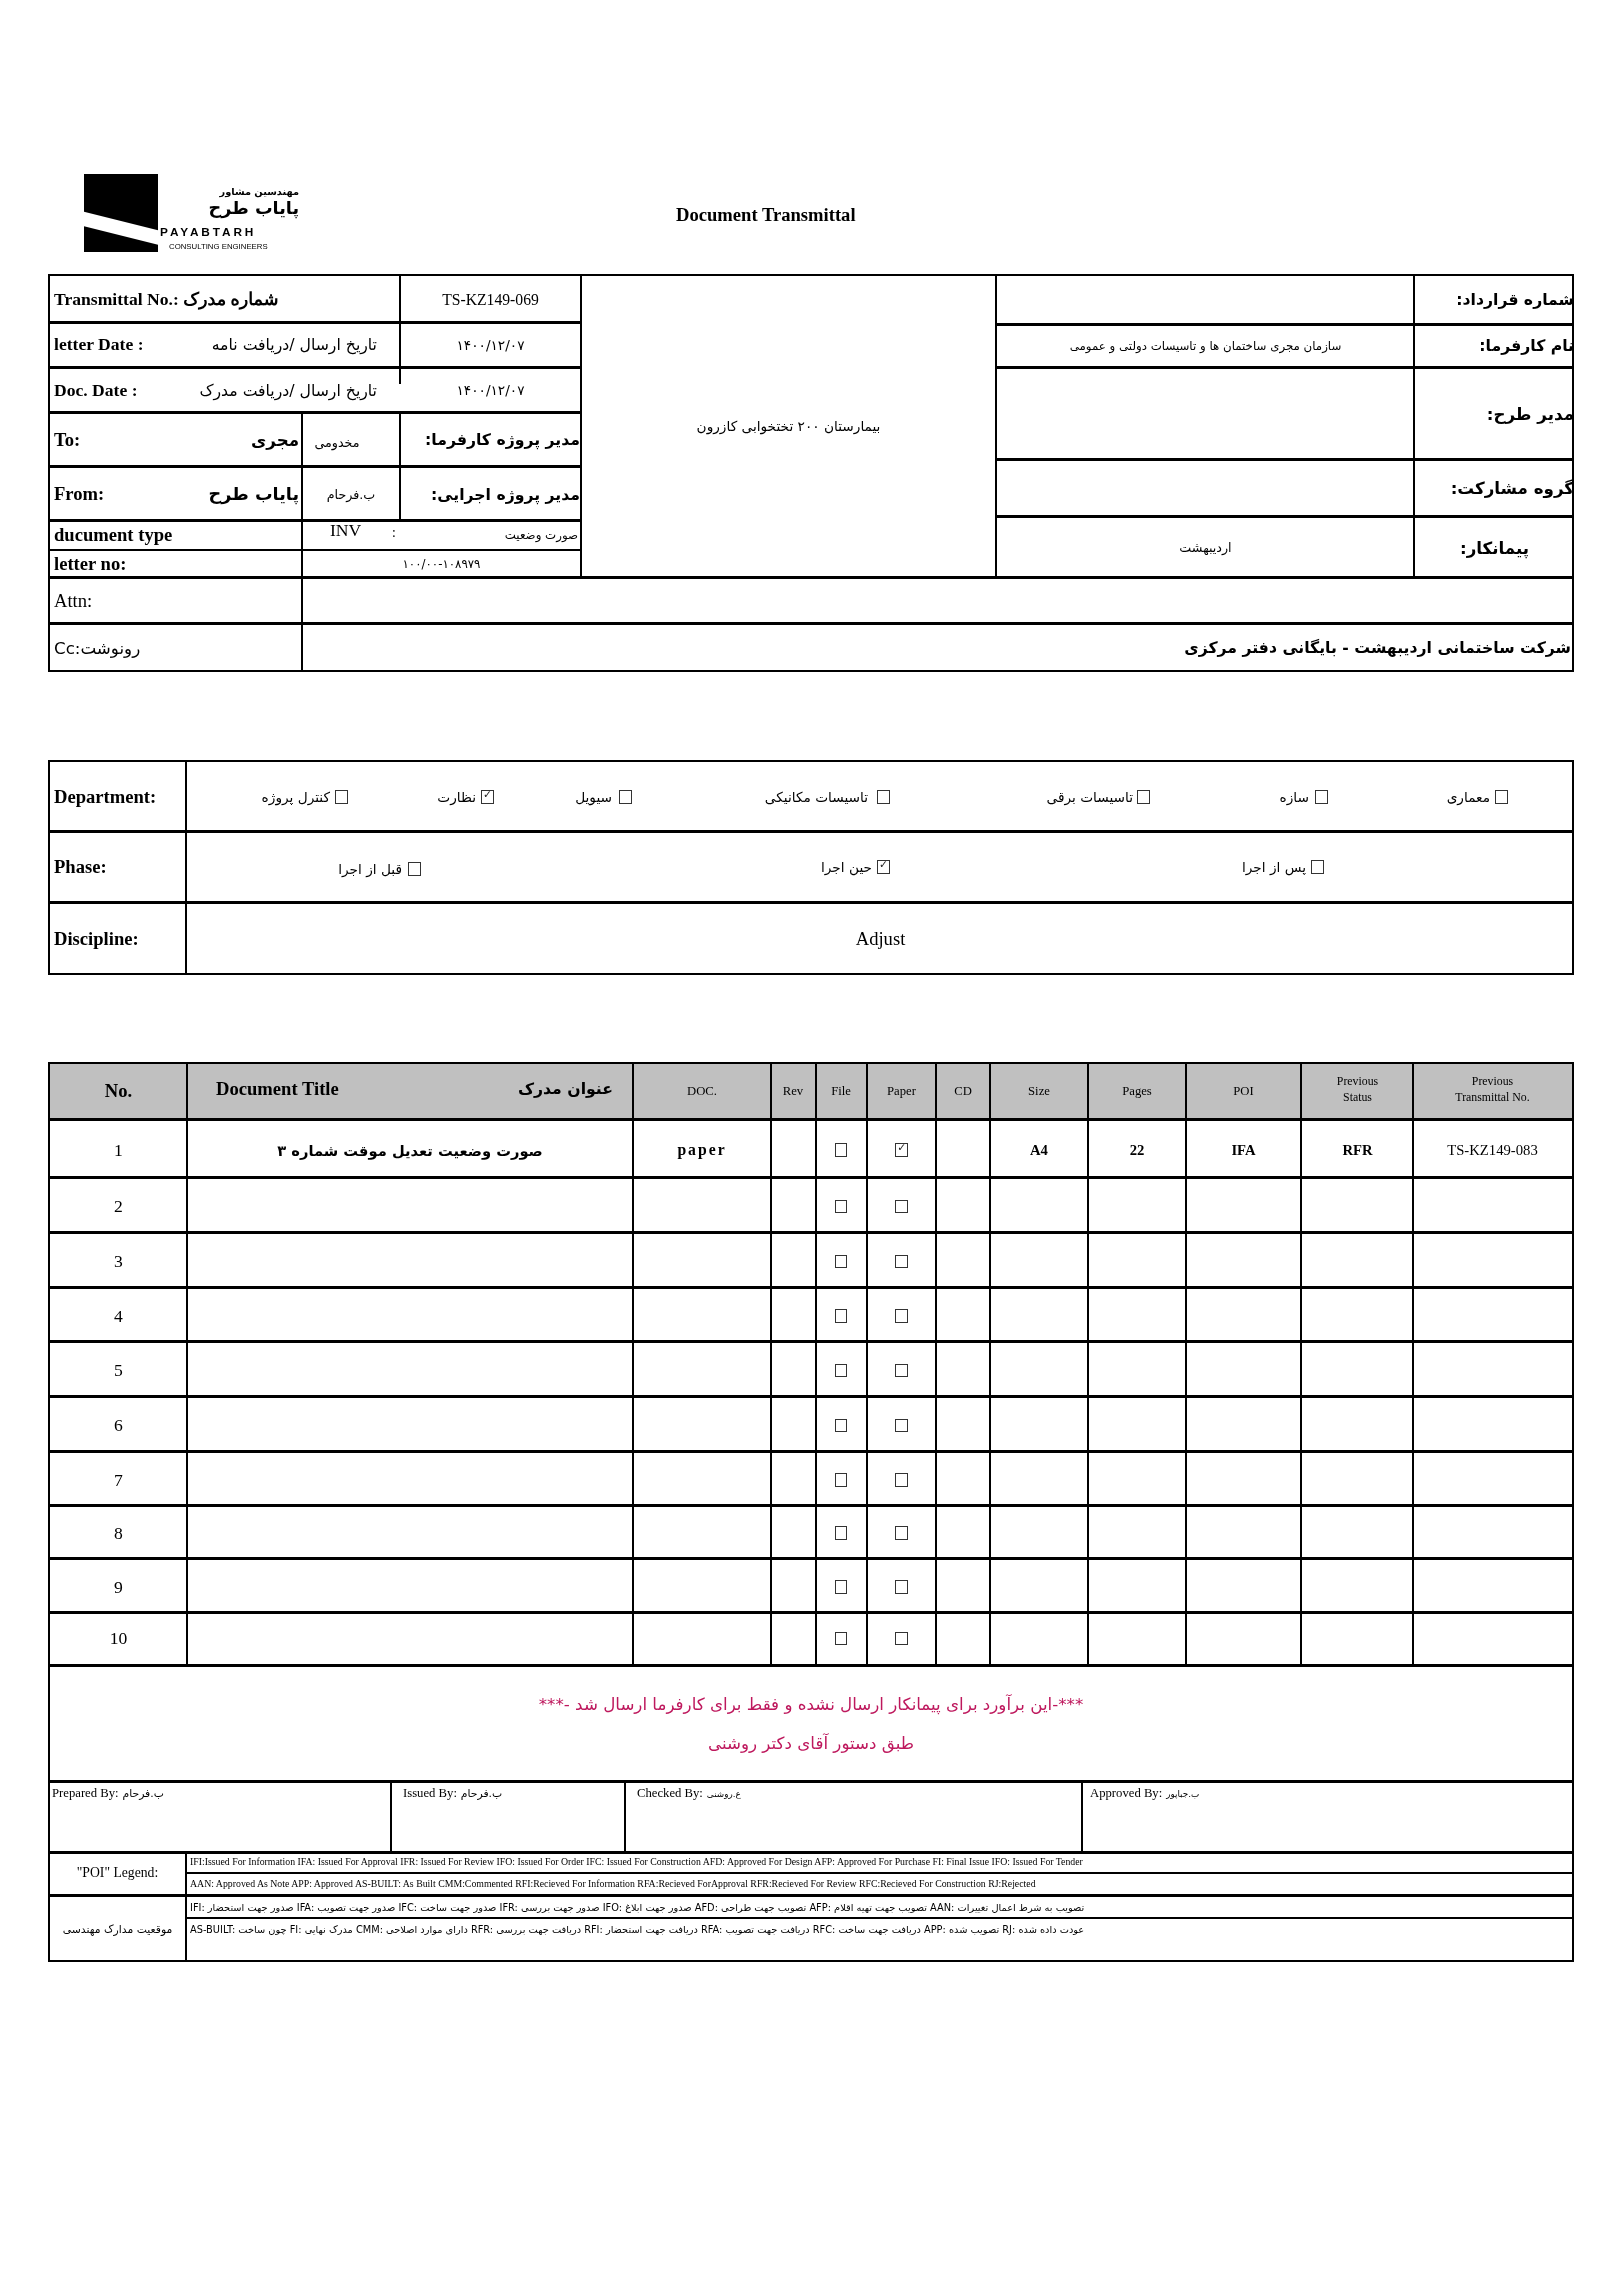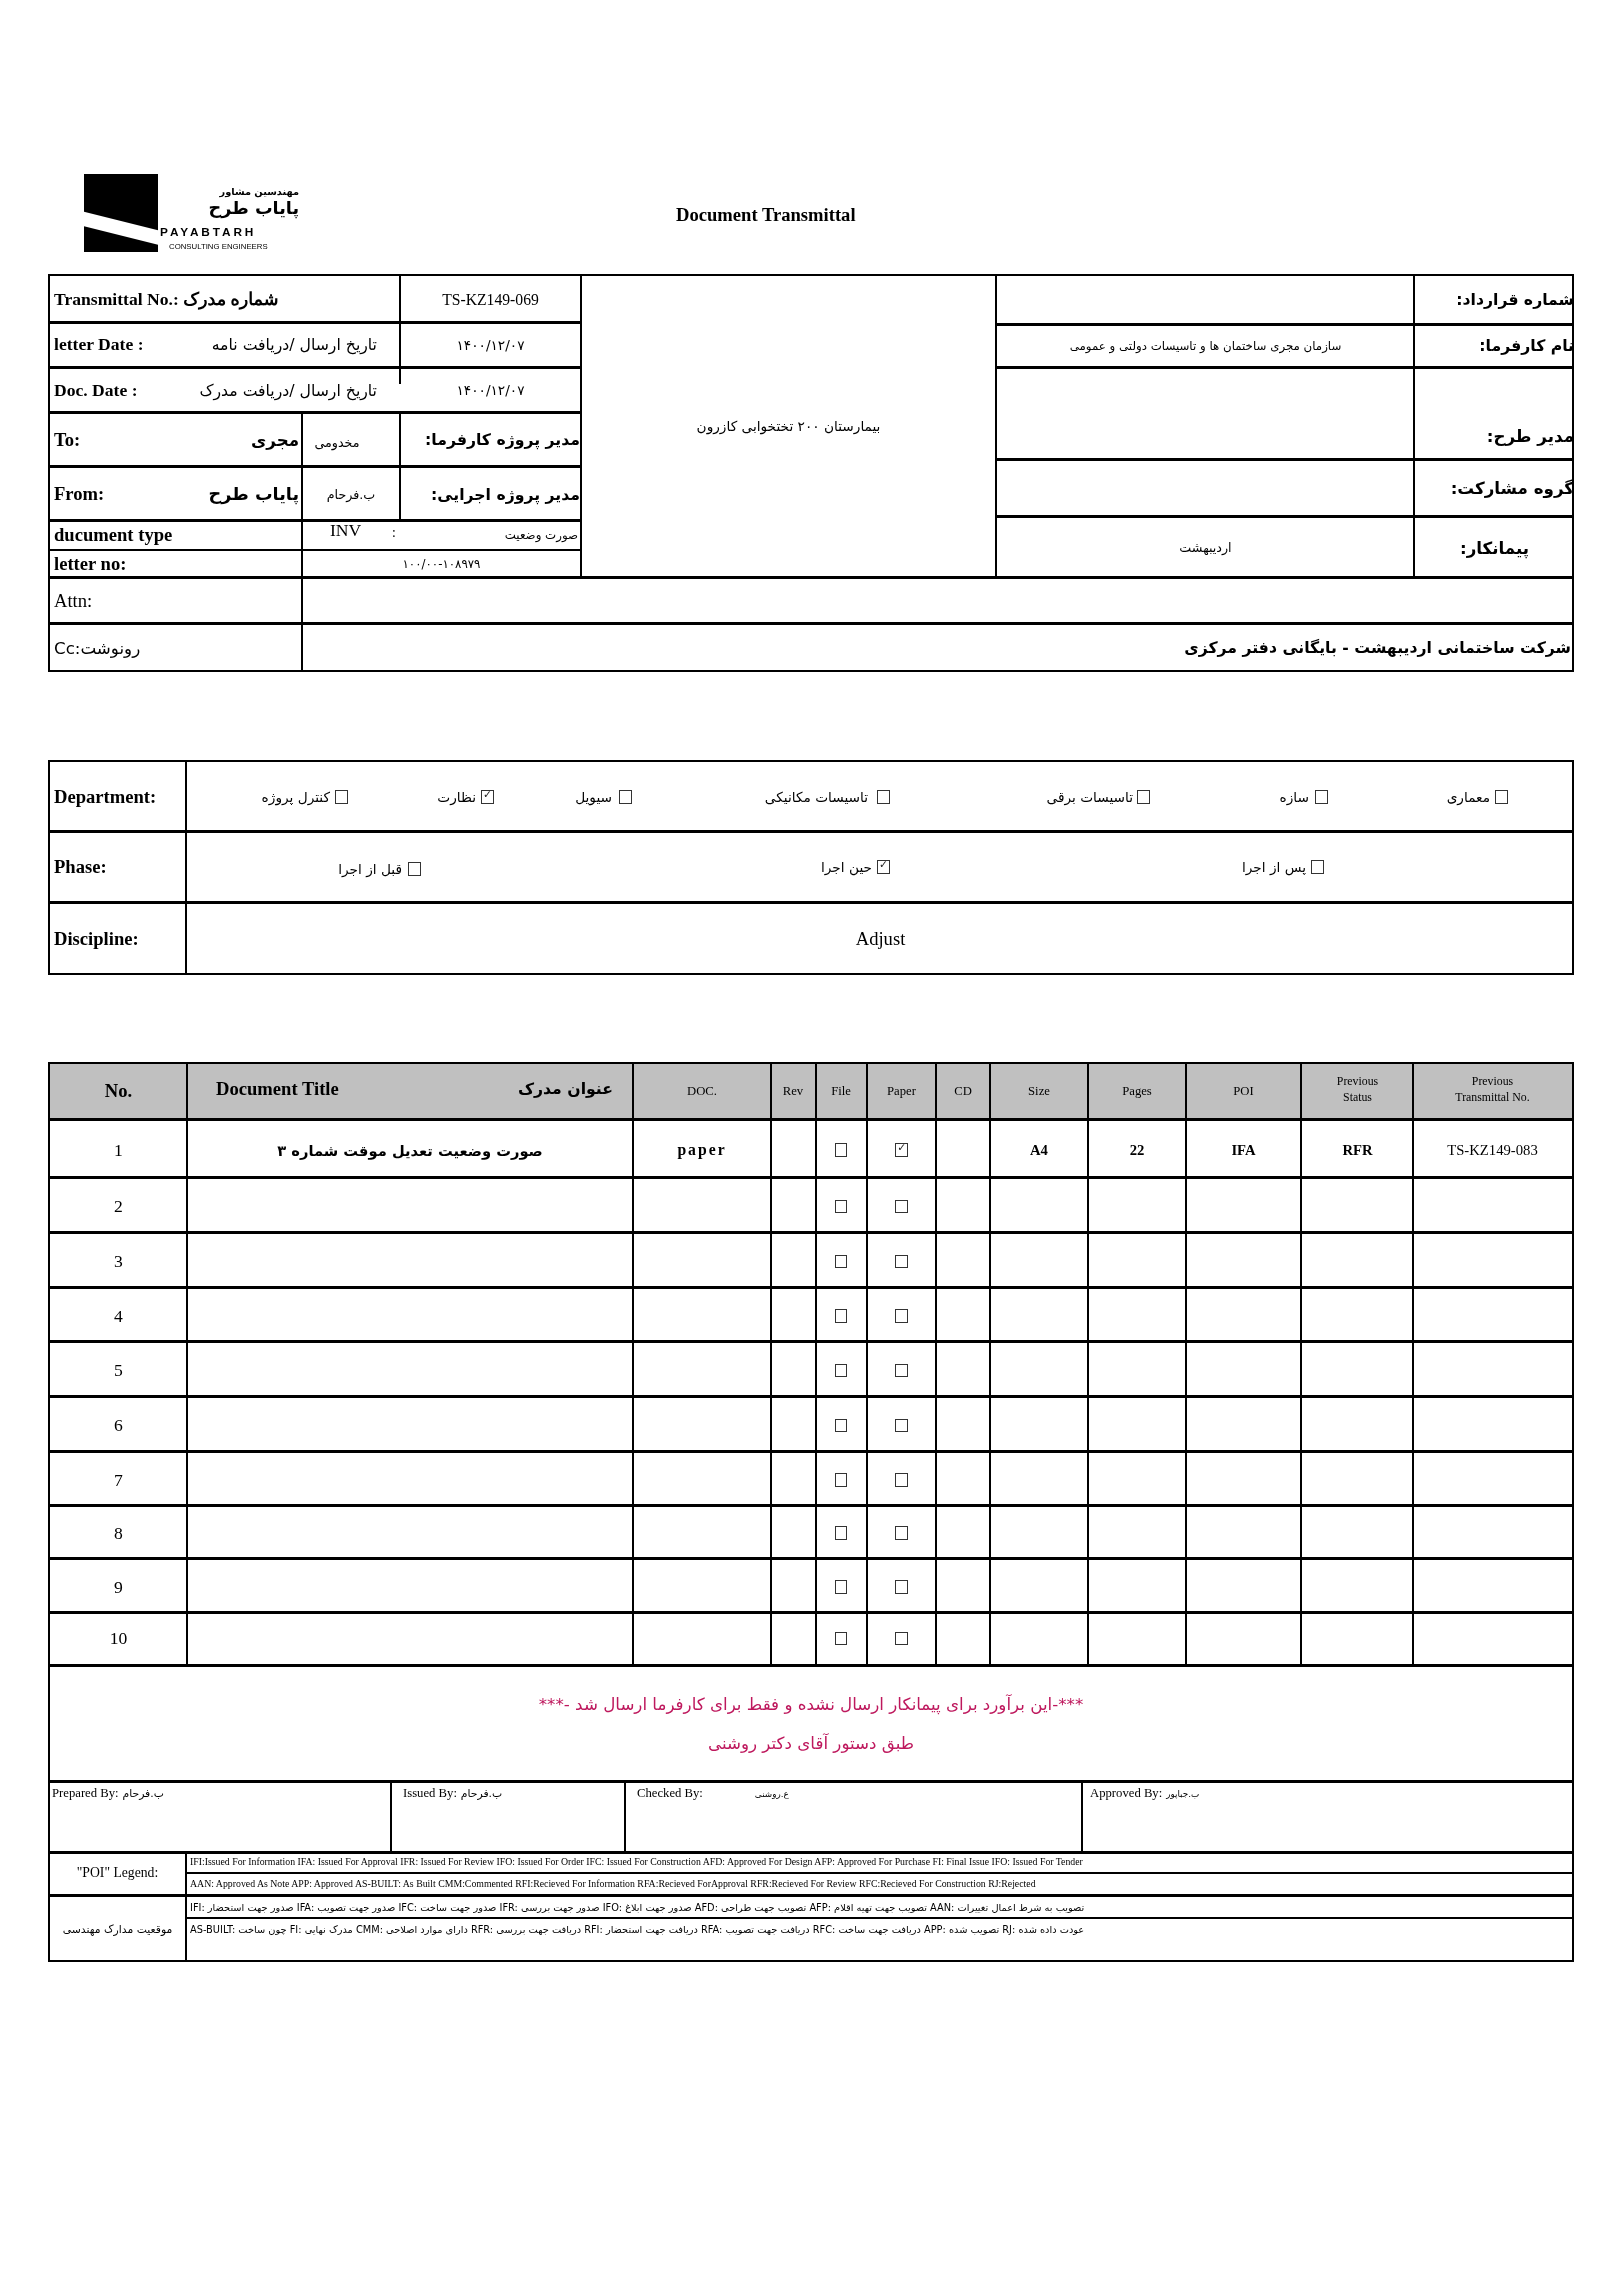--- a/index.html
+++ b/index.html
@@ -94,21 +94,21 @@
 
 <div class="abs txt center fa rtl" style="left:582px;top:276px;width:413px;height:300px;font-size:13.7px;">بیمارستان ۲۰۰ تختخوابی کازرون</div>
 
 <div class="abs txt center fa rtl" style="left:997px;top:276px;width:417px;height:47px;font-size:12.7px;"></div>
 <div class="abs txt fa bold rtl" style="left:1415px;top:276px;width:159px;height:47px;font-size:15.7px;">شماره قرارداد:</div>
 
 <div class="abs txt center fa rtl" style="left:997px;top:326px;width:417px;height:39px;font-size:11.8px;">سازمان مجری ساختمان ها و تاسیسات دولتی و عمومی</div>
 <div class="abs txt fa bold rtl" style="left:1415px;top:326px;width:159px;height:39px;font-size:15.7px;">نام کارفرما:</div>
 
 <div class="abs txt center fa rtl" style="left:997px;top:369px;width:417px;height:89px;font-size:12.7px;"></div>
-<div class="abs txt fa bold rtl" style="left:1415px;top:369px;width:159px;height:89px;font-size:16.7px;margin-top:22px;">مدیر طرح:</div>
+<div class="abs txt fa bold rtl" style="left:1415px;top:369px;width:159px;height:89px;font-size:16.7px;">مدیر طرح:</div>
 
 <div class="abs txt center fa rtl" style="left:997px;top:461px;width:417px;height:54px;font-size:12.7px;"></div>
 <div class="abs txt fa bold rtl" style="left:1415px;top:461px;width:159px;height:54px;font-size:16.7px;text-align:center;">گروه مشارکت:</div>
 
 <div class="abs txt center fa rtl" style="left:997px;top:518px;width:417px;height:59px;font-size:12.7px;">اردیبهشت</div>
 <div class="abs txt fa bold rtl" style="left:1415px;top:518px;width:159px;height:59px;font-size:16.7px;justify-content:center;">پیمانکار:</div>
 
 <div class="abs txt" style="left:54px;top:579px;width:245px;height:43px;font-size:18.6px;">Attn:</div>
 <div class="abs txt" style="left:304px;top:579px;width:1264px;height:43px;font-size:14.7px;"></div>
 <div class="abs txt fa" style="left:54px;top:625px;width:245px;height:45px;font-size:16.7px;">Cc:رونوشت</div>
@@ -415,21 +415,21 @@
 <div class="grid-line-v" style="left:1081px;top:1782px;height:69px;"></div>
 
 <div class="abs txt" style="left:52px;top:1784px;height:19.6px;font-size:12.7px;">
   <span>Prepared By:</span>
   <span class="fa" style="font-size:10.8px;margin-left:3.9px;">ب.فرحام</span>
 </div>
 <div class="abs txt" style="left:403px;top:1784px;height:19.6px;font-size:12.7px;">
   <span>Issued By:</span>
   <span class="fa" style="font-size:10.8px;margin-left:3.9px;">ب.فرحام</span>
 </div>
-<div class="abs txt" style="left:637px;top:1784px;height:19.6px;font-size:12.7px;gap:48px;">
+<div class="abs txt" style="left:637px;top:1784px;height:19.6px;font-size:12.7px;">
   <span>Checked By:</span>
   <span class="fa" style="font-size:8.8px;margin-left:3.9px;">ع.روشنی</span>
 </div>
 <div class="abs txt" style="left:1090px;top:1784px;height:19.6px;font-size:12.7px;">
   <span>Approved By:</span>
   <span class="fa" style="font-size:8.8px;margin-left:3.9px;">ب.جباپور</span>
 </div>
 
 <div class="grid-line-h" style="left:49px;top:1851px;width:1525px;"></div>
 <div class="grid-line-h" style="left:187px;top:1872px;width:1387px;height:2px;"></div>

